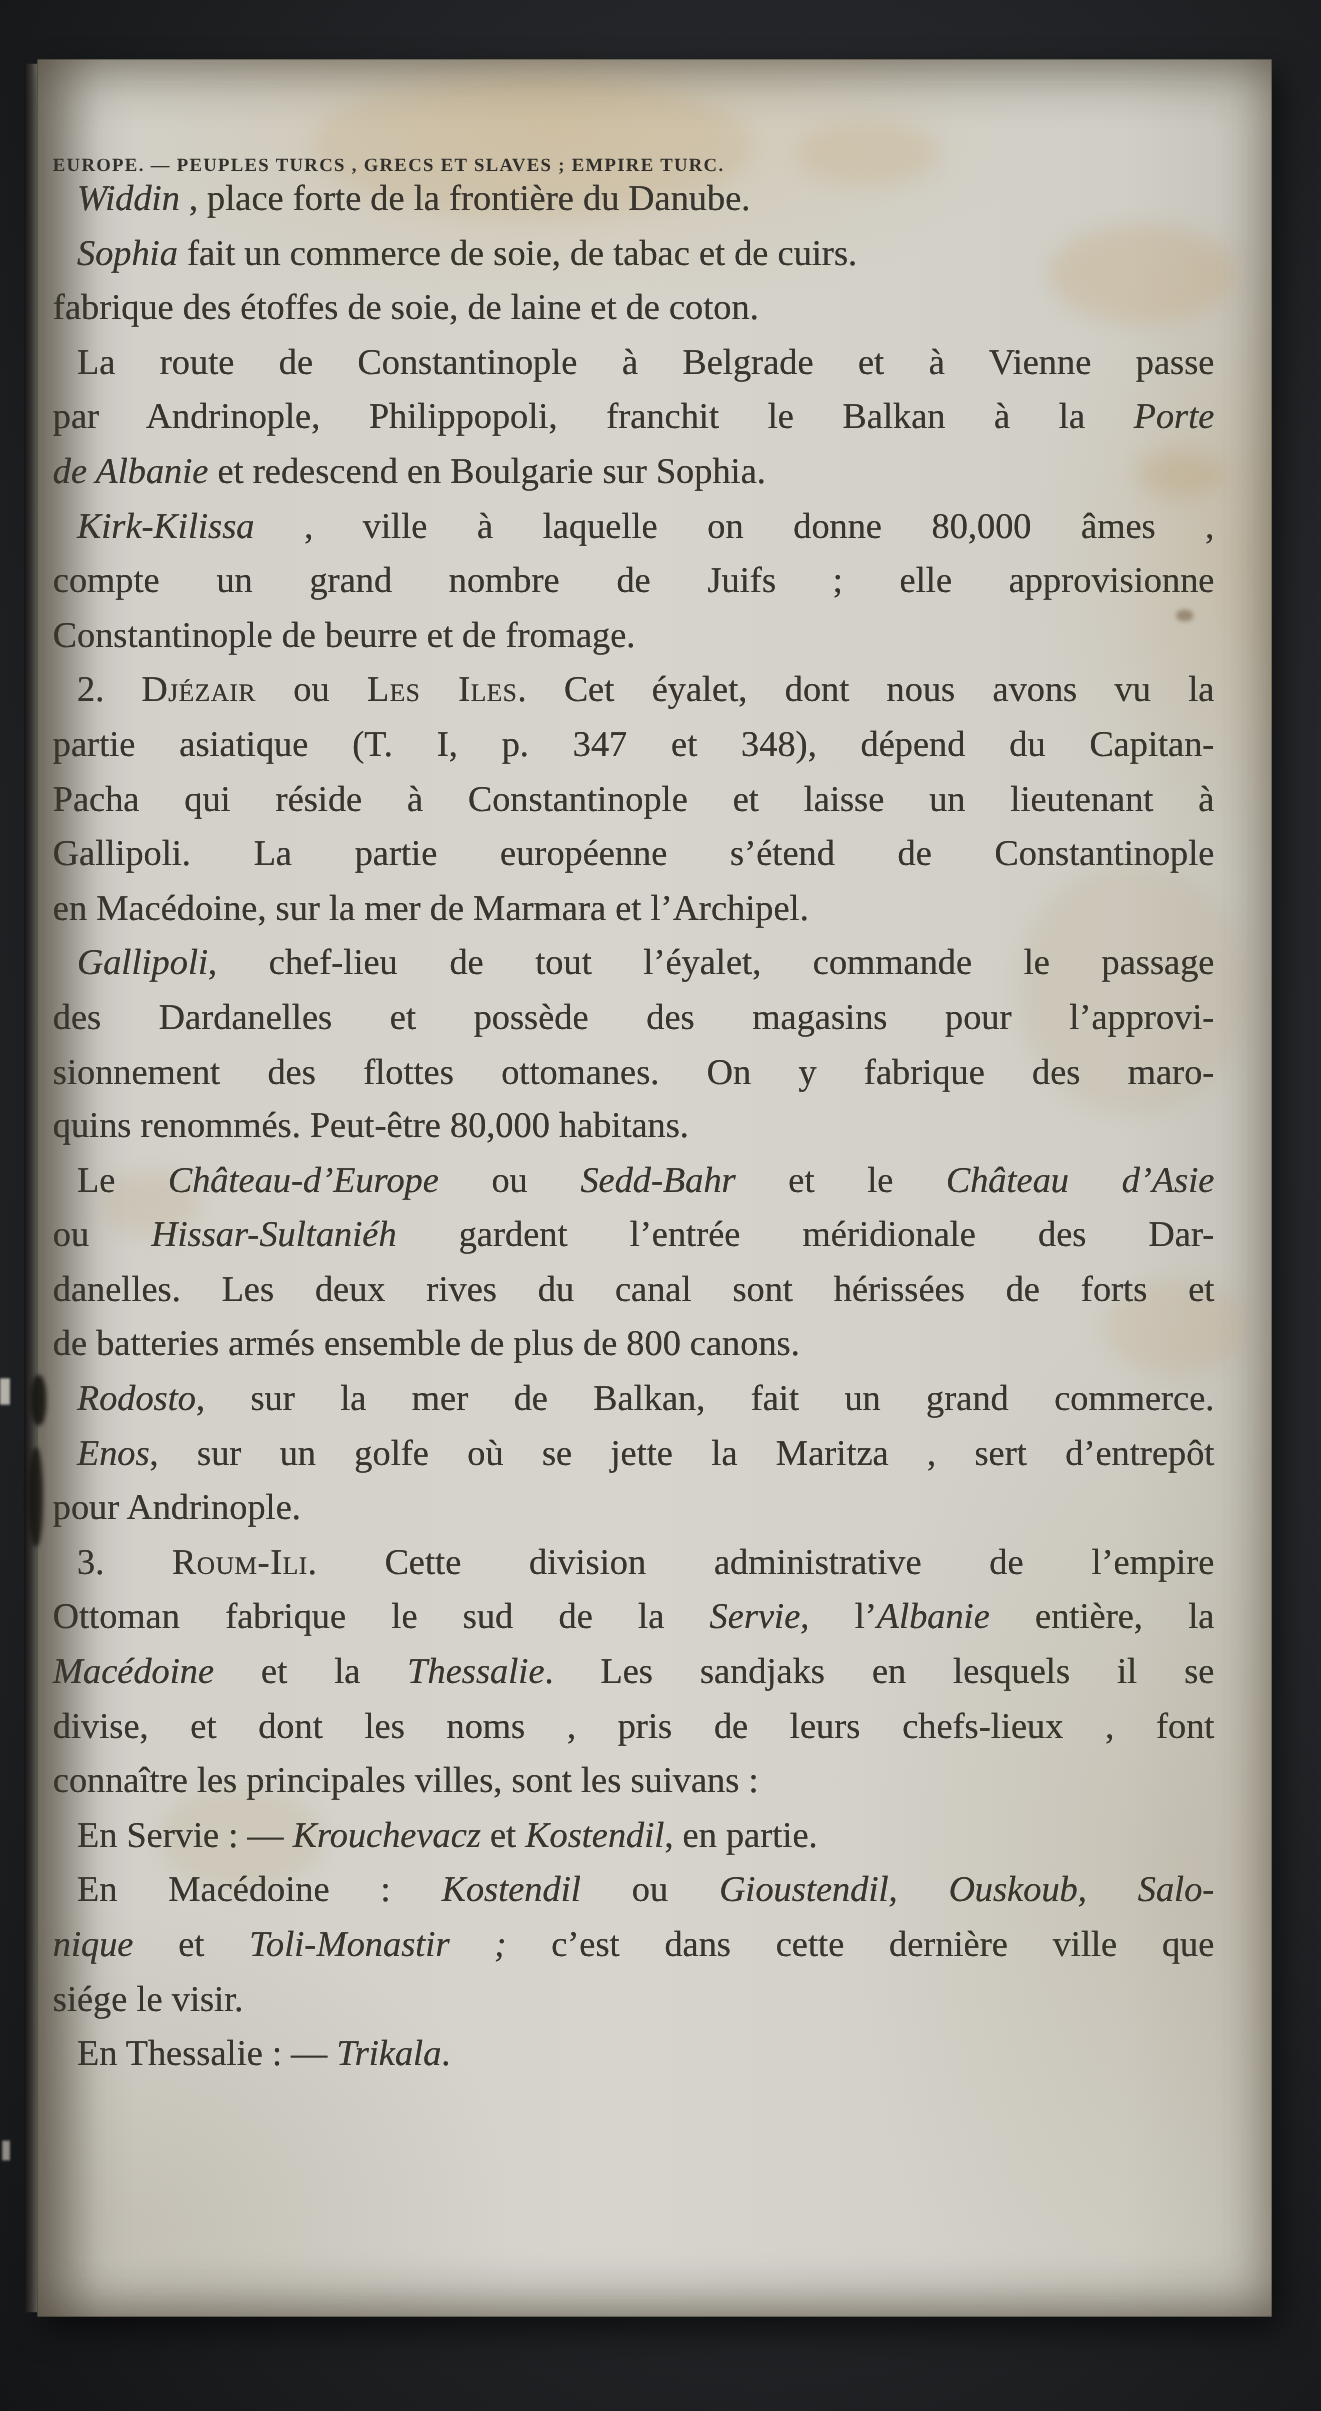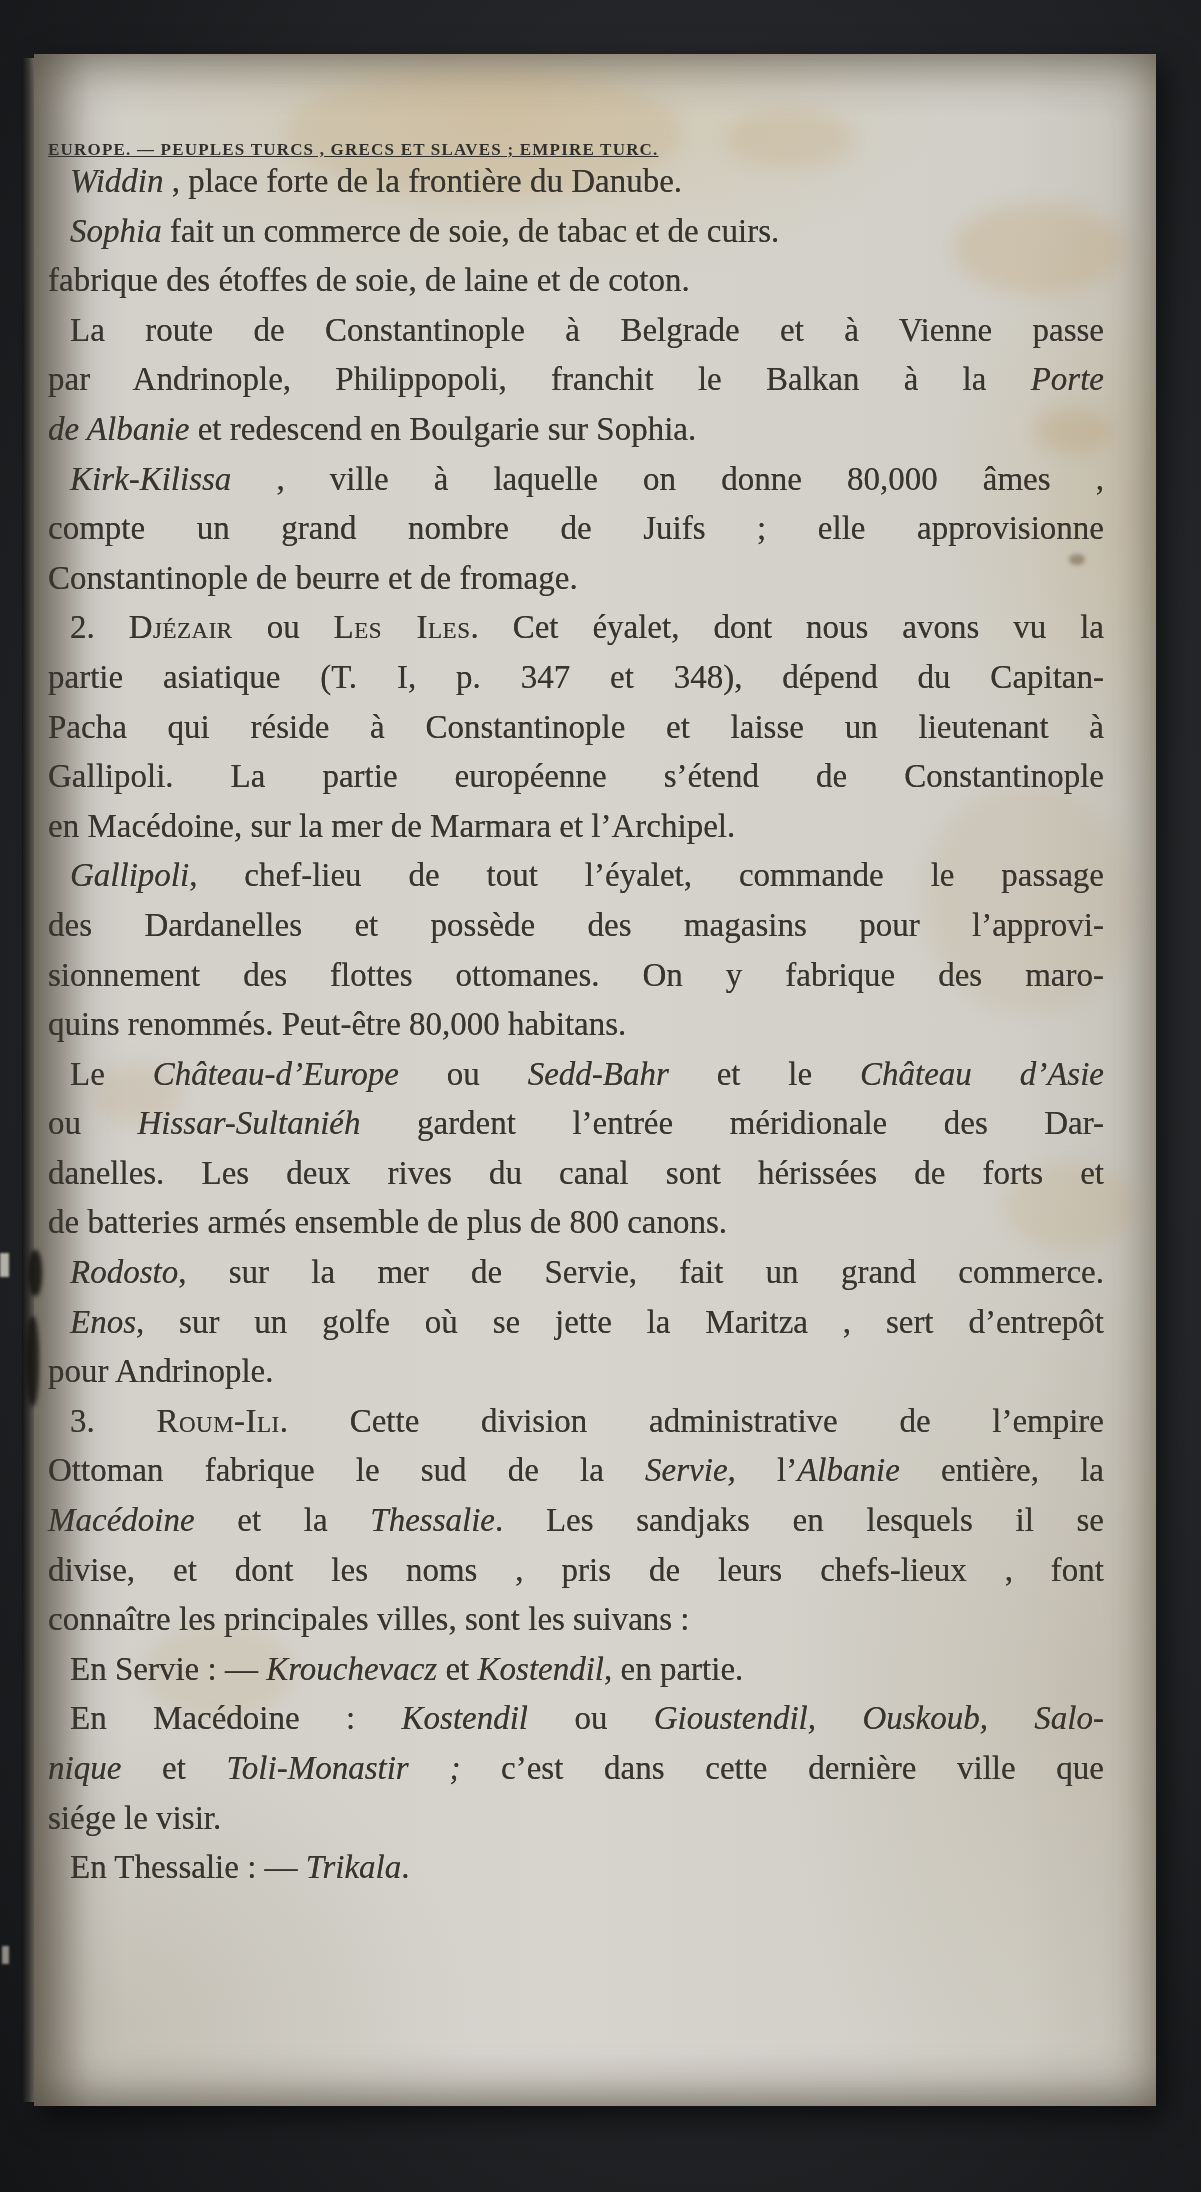--- a/index.html
+++ b/index.html
@@ -42,21 +42,21 @@
   .s8 { left:690px; top:55px;  width:130px; height:60px;  background:rgba(192,157,95,0.20); }
   .s9 { left:1035px; top:500px; width:16px; height:11px; background:rgba(95,72,42,0.45); filter:blur(2px); }
   .notch1 { position:absolute; left:-6px; top:1196px; width:14px; height:46px; background:rgba(18,16,13,0.85); border-radius:45%; filter:blur(2px); }
   .notch2 { position:absolute; left:-8px; top:1262px; width:13px; height:90px; background:rgba(18,16,13,0.8);  border-radius:45%; filter:blur(2px); }
   .speck1 { position:absolute; left:0px; top:1253px; width:9px; height:24px; background:#b4b1a9; filter:blur(1px); }
   .speck2 { position:absolute; left:2px; top:1946px; width:7px; height:18px; background:#8e8b84; filter:blur(1px); }
 
   .running-head {
     position:absolute; top:86px; left:14px; width:1060px;
     font-size:17px; font-weight:bold; letter-spacing:1.2px;
-    color:#32302c; white-space:nowrap;text-decoration:underline;
+    color:#32302c; white-space:nowrap;
   }
   .text-block {
     position:absolute; top:103px; left:14px; width:1056px;
     font-size:33px; line-height:49.6px; color:#38352f;
     text-shadow:0 0 0.6px rgba(55,50,42,0.8);
   }
   .para { margin:0; }
   .line { text-align:justify; text-align-last:auto; }
   .line.j { text-align-last:justify; }
   .line.ind { text-indent:22px; }
@@ -143,21 +143,21 @@
       <p class="para">
         </p>
         <div class="line ind j"><span>Le </span><span class="i">Château-d’Europe</span><span> ou </span><span class="i">Sedd-Bahr</span><span> et le </span><span class="i">Château d’Asie</span></div>
         <div class="line j"><span>ou </span><span class="i">Hissar-Sultaniéh</span><span> gardent l’entrée méridionale des Dar-</span></div>
         <div class="line j"><span>danelles. Les deux rives du canal sont hérissées de forts et</span></div>
         <div class="line"><span>de batteries armés ensemble de plus de 800 canons.</span></div>
       <p></p>
 
       <p class="para">
         </p>
-        <div class="line ind j"><span class="i">Rodosto</span><span>, sur la mer de Servie, fait un grand commerce.</span></div>
+        <div class="line ind j"><span class="i">Rodosto</span><span>, sur la mer de Balkan, fait un grand commerce.</span></div>
       <p></p>
 
       <p class="para">
         </p>
         <div class="line ind j"><span class="i">Enos</span><span>, sur un golfe où se jette la Maritza , sert d’entrepôt</span></div>
         <div class="line"><span>pour Andrinople.</span></div>
       <p></p>
 
       <p class="para">
         </p>

